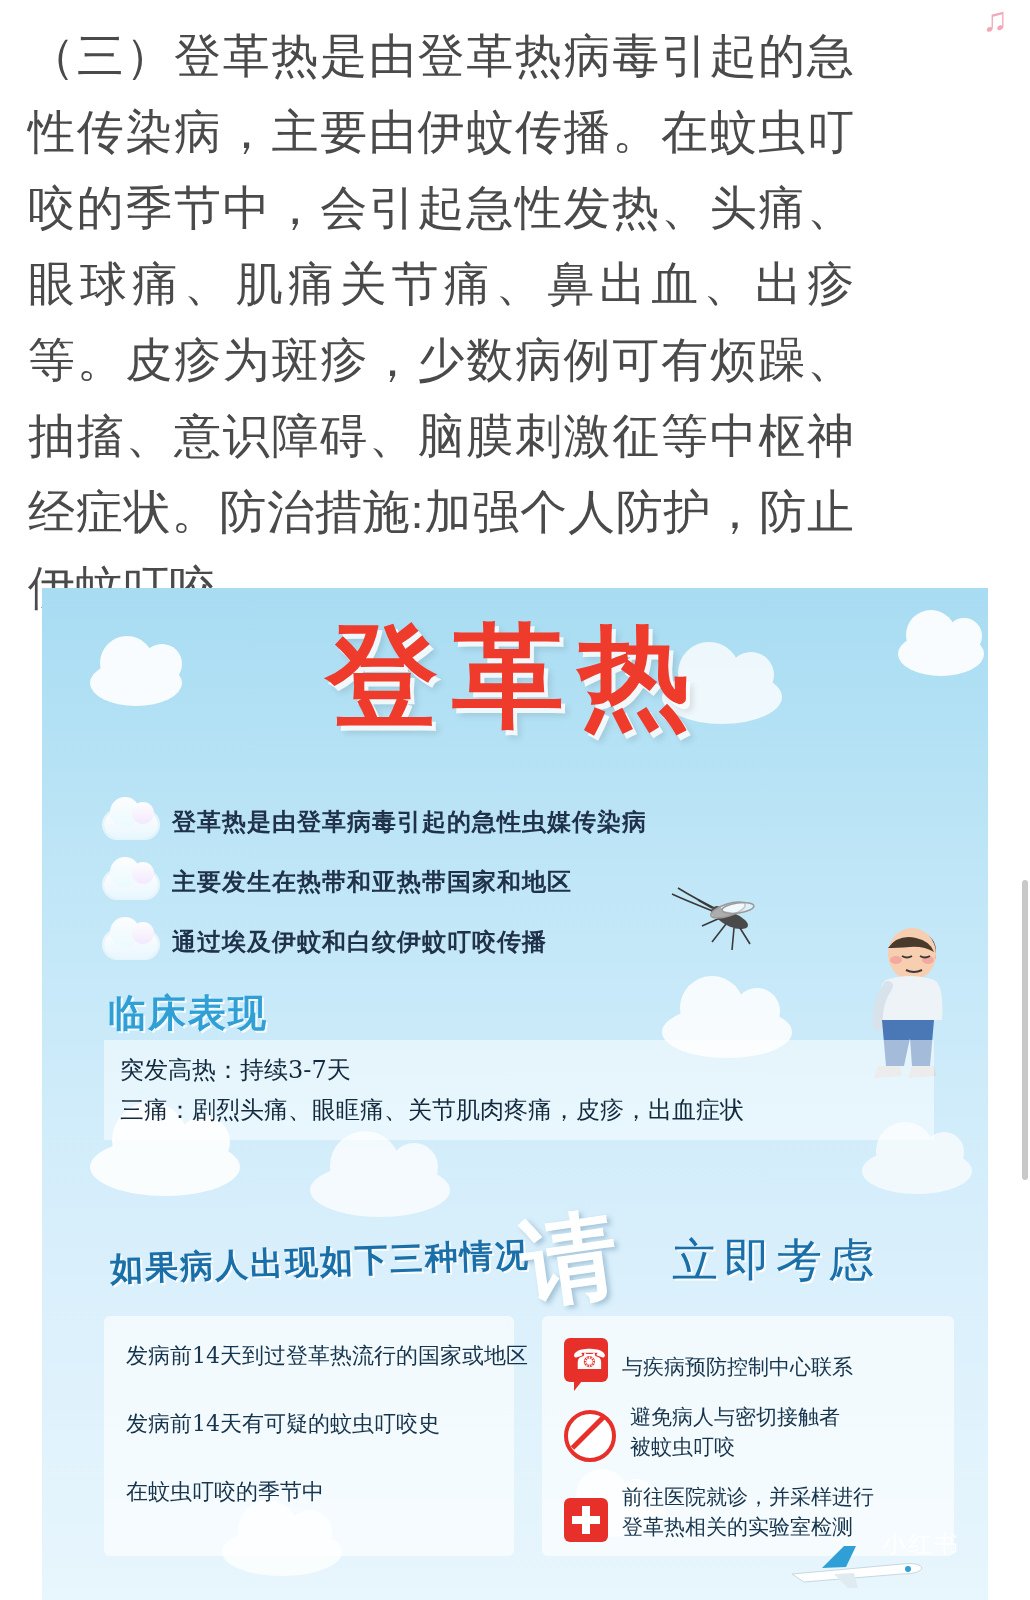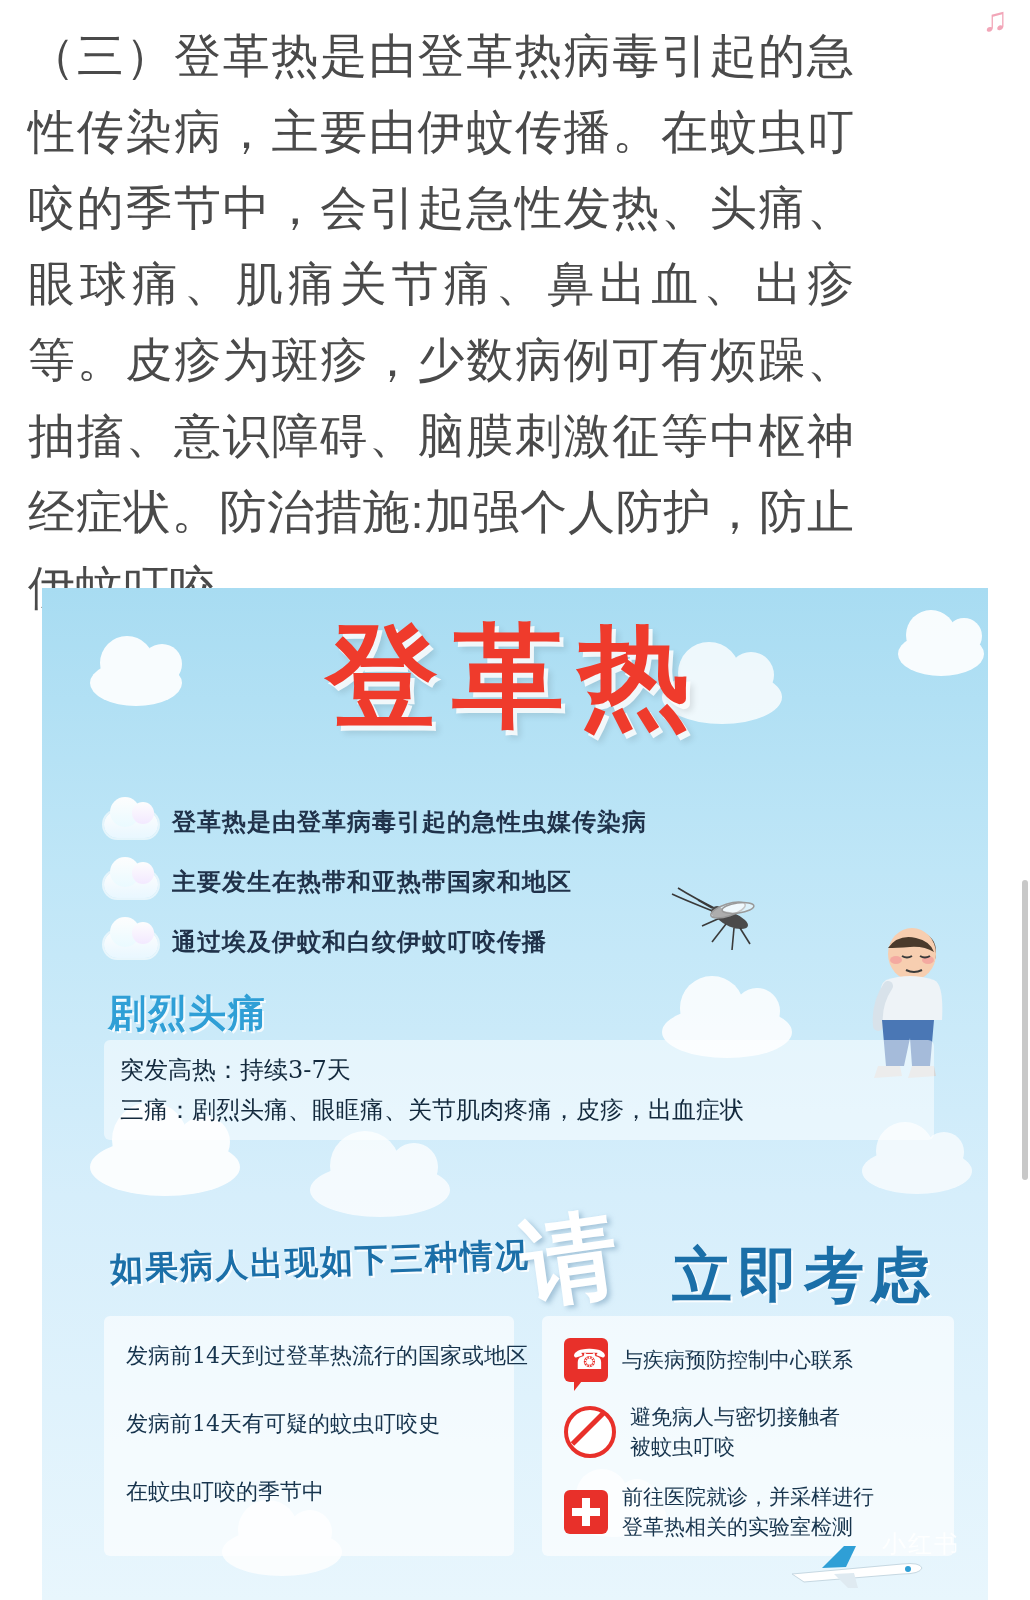--- a/index.html
+++ b/index.html
@@ -178,21 +178,21 @@
     text-shadow: 2px 2px 0 rgba(255,255,255,.8);
   }
   .clinical-box {
     position: absolute;
     left: 62px;
     top: 452px;
     width: 830px;
     padding: 10px 16px;
     box-sizing: border-box;
     background: rgba(255,255,255,.5);
-    border-radius: 6px;
+    border-radius: 0;
   }
   .clinical-line {
     font-size: 24px;
     color: #13293d;
     font-family: "DejaVu Serif", "Liberation Serif", serif;
     line-height: 40px;
     white-space: nowrap;
   }
 
   
@@ -239,23 +239,23 @@
     font-size: 96px;
     font-weight: bold;
     color: #ffffff;
     font-family: "DejaVu Serif", "Liberation Serif", serif;
     text-shadow: 3px 3px 5px rgba(120,160,190,.55);
     transform: rotate(-8deg);
   }
   .mid-right {
     position: absolute;
     left: 570px;
-    top: 12px;
-    font-size: 60px;
-    font-weight: bold;
+    top: 6px;
+    font-size: 46px;
+    font-weight: normal;
     color: #1b6fa8;
     font-family: "DejaVu Serif", "Liberation Serif", serif;
     letter-spacing: 6px;
     text-shadow: 2px 2px 0 rgba(255,255,255,.85);
   }
 
   
   .panel {
     position: absolute;
     background: rgba(255,255,255,.62);
@@ -280,21 +280,21 @@
     color: #17344d;
     font-family: "DejaVu Serif", "Liberation Serif", serif;
     line-height: 36px;
     margin-bottom: 32px;
     white-space: nowrap;
   }
   .p-line:last-child { margin-bottom: 0; }
 
   .adv-row {
     display: flex;
-    align-items: center;
+    align-items: flex-end;
     margin-bottom: 20px;
   }
   .adv-icon {
     width: 44px;
     height: 44px;
     flex: 0 0 auto;
     margin-right: 14px;
     border-radius: 6px;
     position: relative;
   }
@@ -444,21 +444,21 @@
     <path d="M70 48 q5 3 10 0" stroke="#3a3a3a" stroke-width="2" fill="none"></path>
     <path d="M88 48 q5 3 10 0" stroke="#3a3a3a" stroke-width="2" fill="none"></path>
     <path d="M74 62 q8 4 16 0" stroke="#3a3a3a" stroke-width="2" fill="none"></path>
     <path d="M54 72 q24 -8 48 0 q10 4 8 40 l-60 0 q-6 -34 4 -40z" fill="#eef3f7"></path>
     <path d="M56 78 q-12 18 -10 40" stroke="#d8e2ea" stroke-width="10" fill="none" stroke-linecap="round"></path>
     <path d="M50 112 l52 0 l-4 46 l-18 0 l-2 -28 l-6 28 l-18 0z" fill="#4a77b5"></path>
     <path d="M46 158 l22 0 l2 10 l-28 2z" fill="#d8d8d8"></path>
     <path d="M80 158 l22 0 l2 10 l-28 2z" fill="#d8d8d8"></path>
   </svg>
 
-  <div class="section-heading">剧烈头痛</div>
+  <div class="section-heading">临床表现</div>
 
   <div class="clinical-box">
     <div class="clinical-line">突发高热：持续3-7天</div>
     <div class="clinical-line">三痛：剧烈头痛、眼眶痛、关节肌肉疼痛，皮疹，出血症状</div>
   </div>
 
   <div class="mid-banner">
     <div class="mid-left">如果病人出现如下三种情况</div>
     <div class="mid-qing">请</div>
     <div class="mid-right">立即考虑</div>

